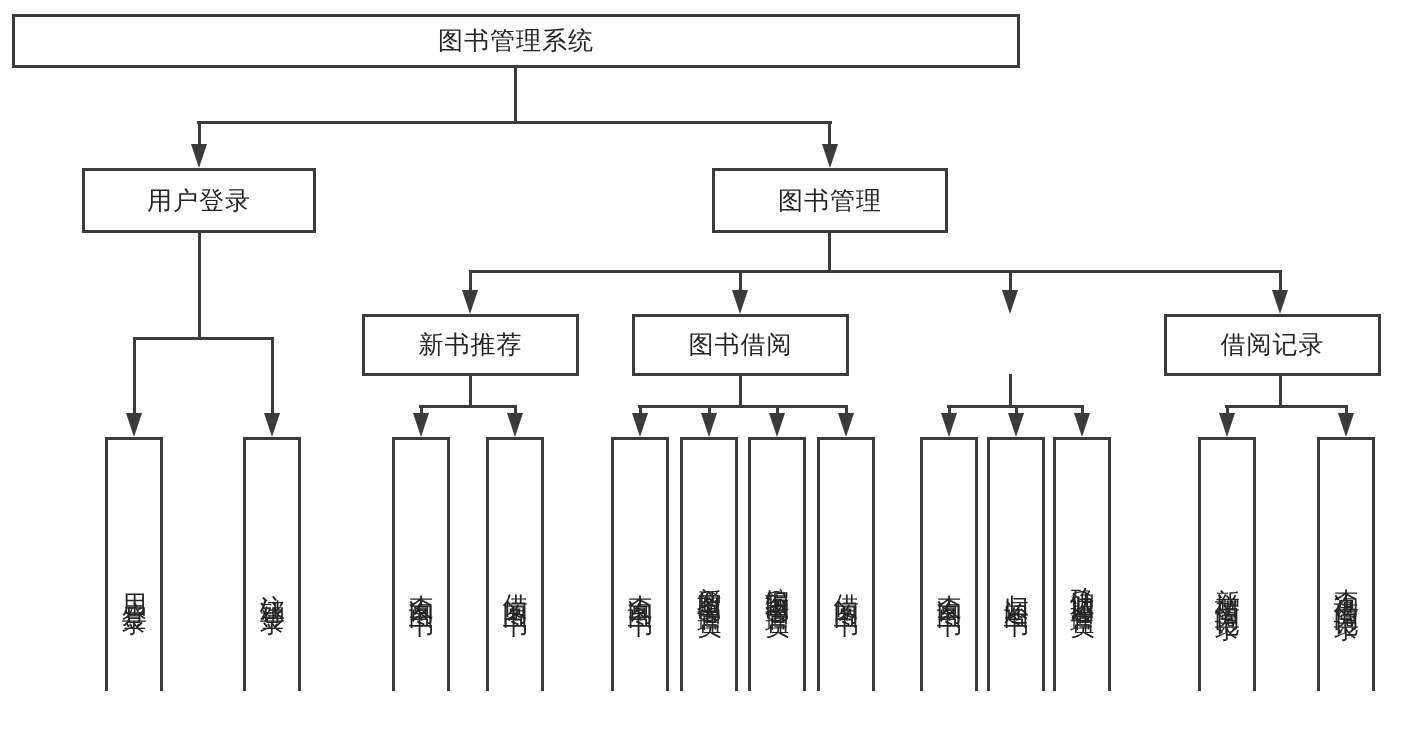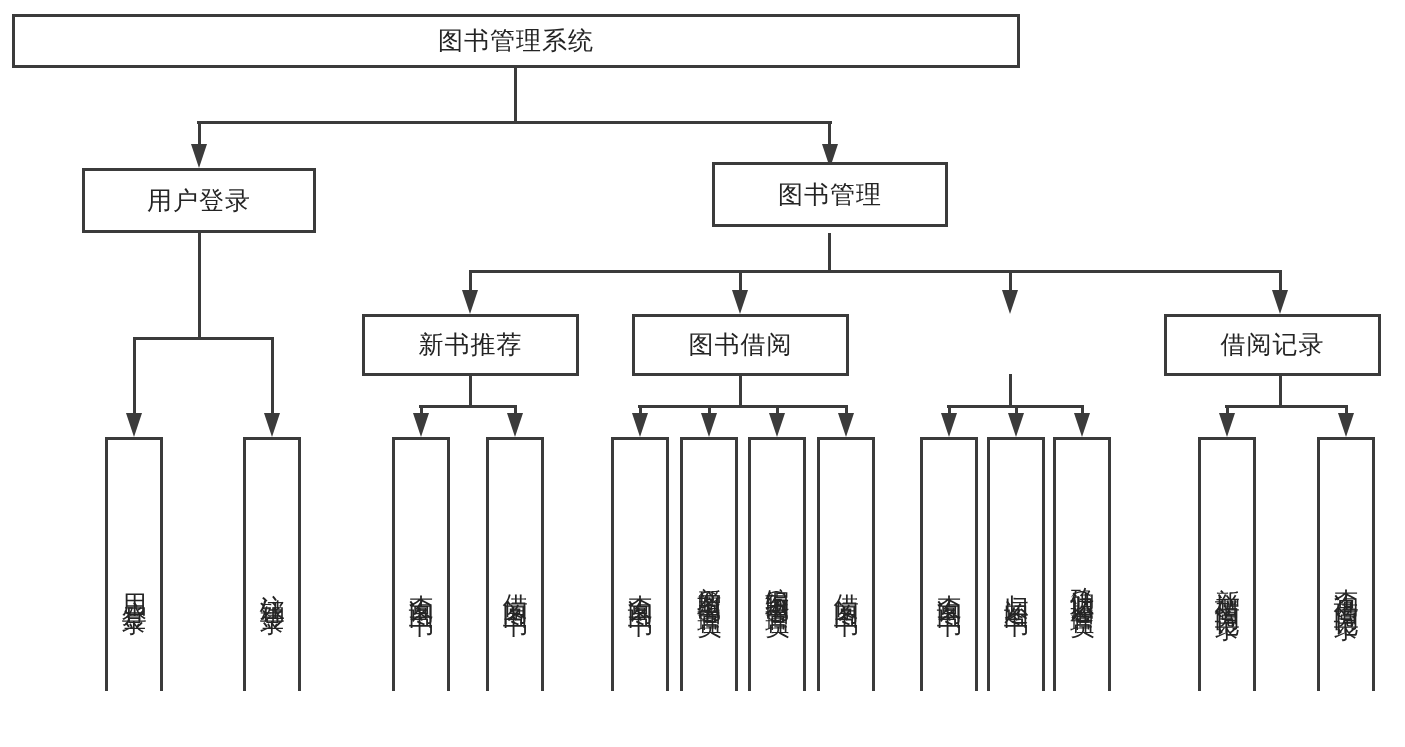--- a/index.html
+++ b/index.html
@@ -59,21 +59,21 @@
 
   <div class="v" style="left:514px;top:67px;height:57px"></div>
   <div class="h" style="left:197px;top:121px;width:635px"></div>
 
   <div class="v" style="left:198px;top:121px;height:25px"></div>
   <div class="arrow" style="left:191px;top:144px"></div>
   <div class="v" style="left:828px;top:121px;height:25px"></div>
   <div class="arrow" style="left:822px;top:144px"></div>
 
   <div class="node" style="left:82px;top:168px;width:234px;height:65px">用户登录</div>
-  <div class="node" style="left:712px;top:162px;width:236px;height:65px">图书管理</div>
+  <div class="node" style="left:712px;top:168px;width:236px;height:65px">图书管理</div>
 
   <div class="v" style="left:198px;top:233px;height:107px"></div>
   <div class="h" style="left:133px;top:337px;width:141px"></div>
   <div class="v" style="left:133px;top:337px;height:78px"></div>
   <div class="arrow" style="left:126px;top:413px"></div>
   <div class="v" style="left:271px;top:337px;height:78px"></div>
   <div class="arrow" style="left:264px;top:413px"></div>
 
   <div class="v" style="left:828px;top:233px;height:40px"></div>
   <div class="h" style="left:469px;top:270px;width:813px"></div>

